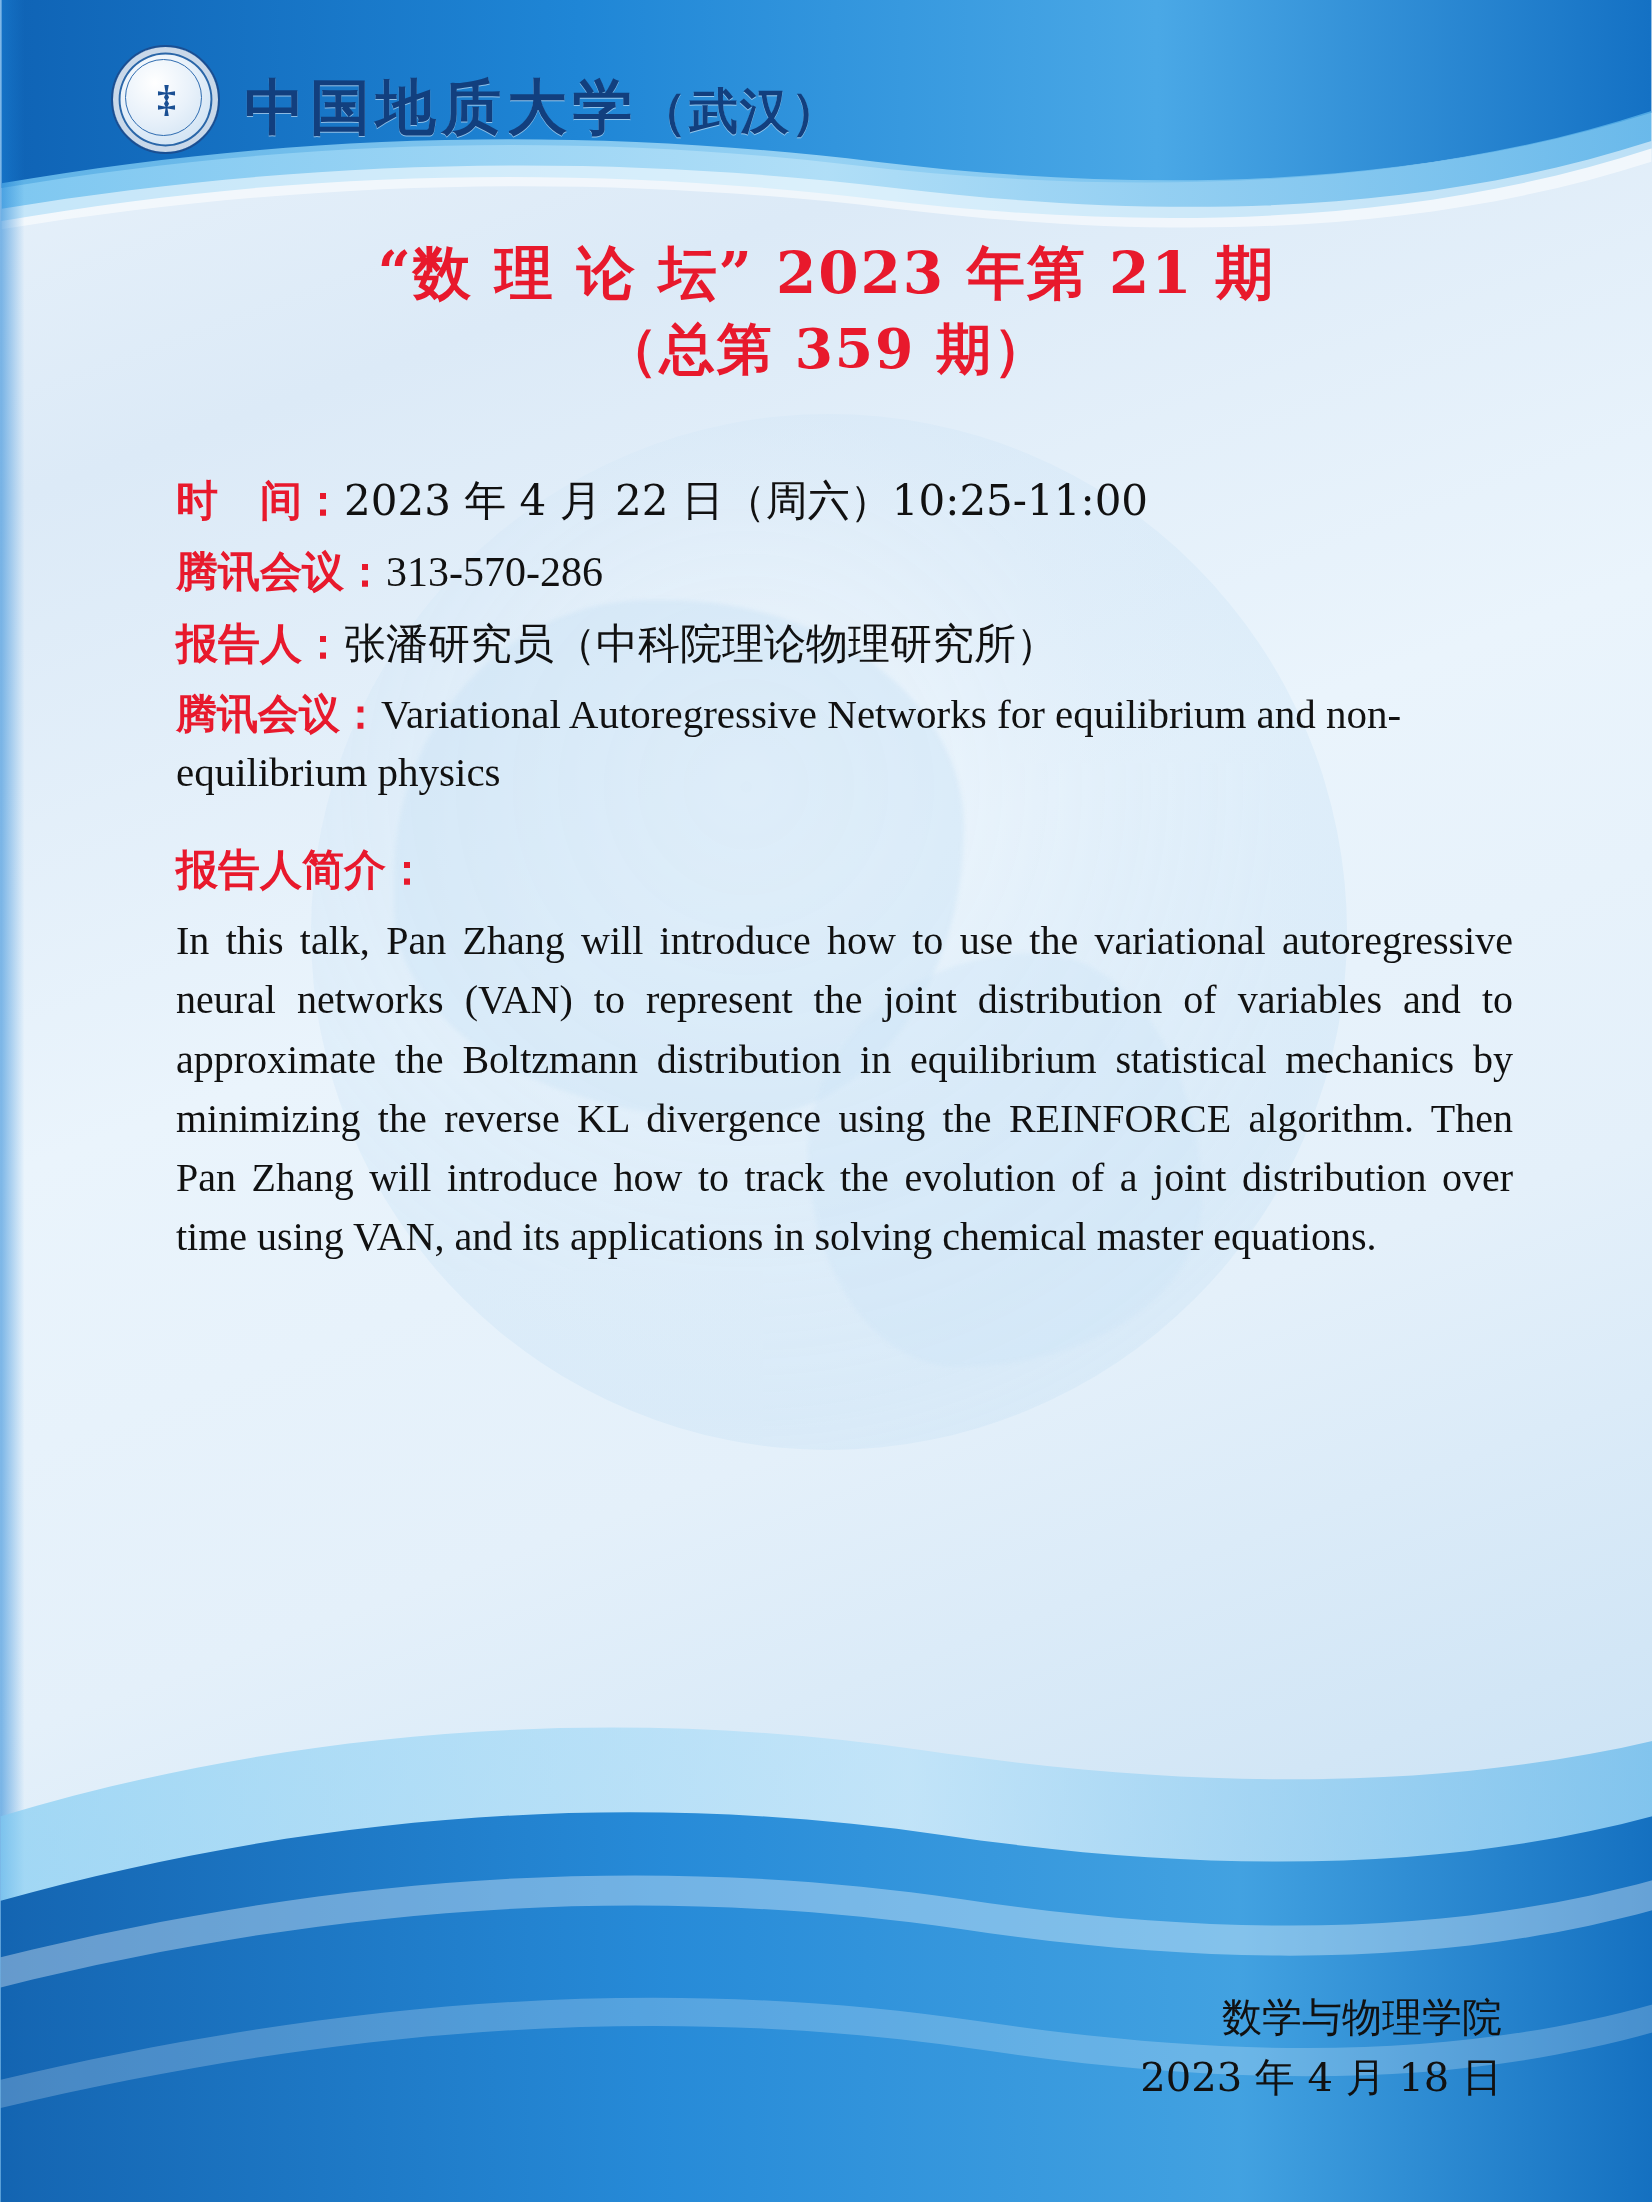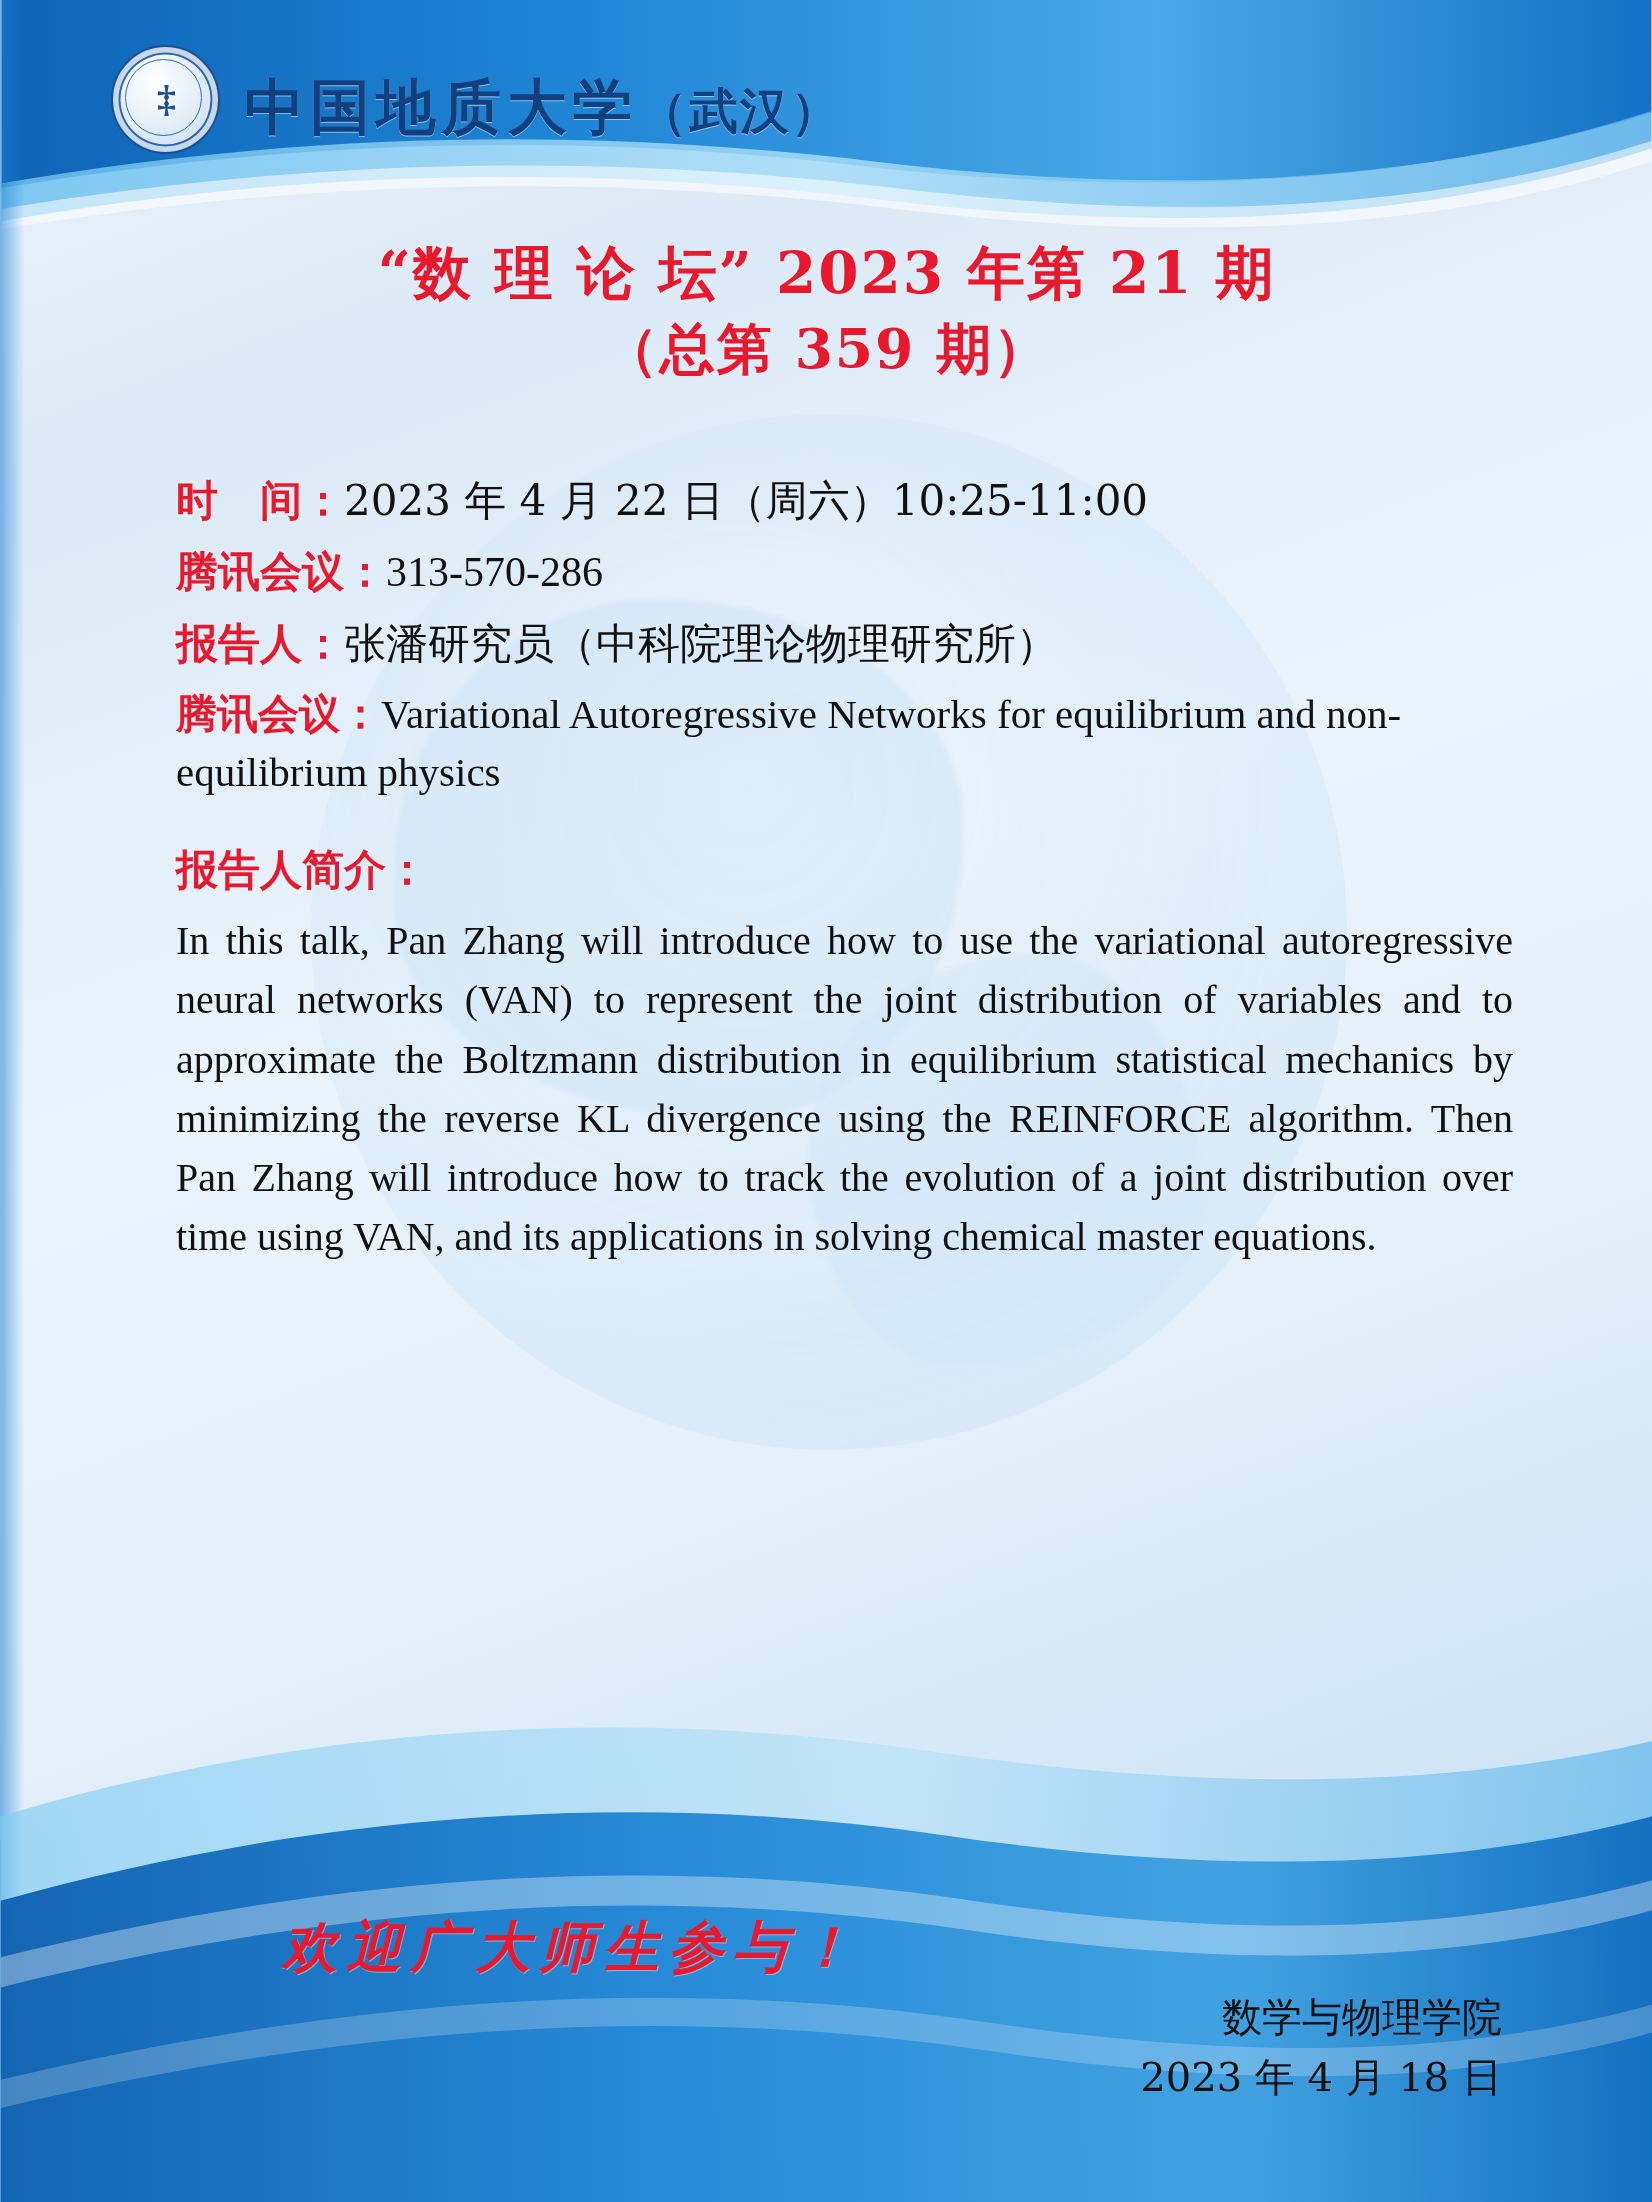--- a/index.html
+++ b/index.html
@@ -352,21 +352,20 @@
       <div class="info-row topic-row">
         <span class="lbl">腾讯会议：</span><span class="val">Variational Autoregressive Networks for equilibrium and non-equilibrium physics</span>
       </div>
 
       <div class="section-head">报告人简介：</div>
 
       <div class="abstract">In this talk, Pan Zhang will introduce how to use the variational autoregressive neural networks (VAN) to represent the joint distribution of variables and to approximate the Boltzmann distribution in equilibrium statistical mechanics by minimizing the reverse KL divergence using the REINFORCE algorithm. Then Pan Zhang will introduce how to track the evolution of a joint distribution over time using VAN, and its applications in solving chemical master equations.</div>
 
     </div>
 
-    <div class="welcome">欢迎广大师生参与！</div>
 
     <div class="signature">
       <div>数学与物理学院</div>
       <div>2023 年 4 月 18 日</div>
     </div>
 
   </div>
 </div>
 
 

